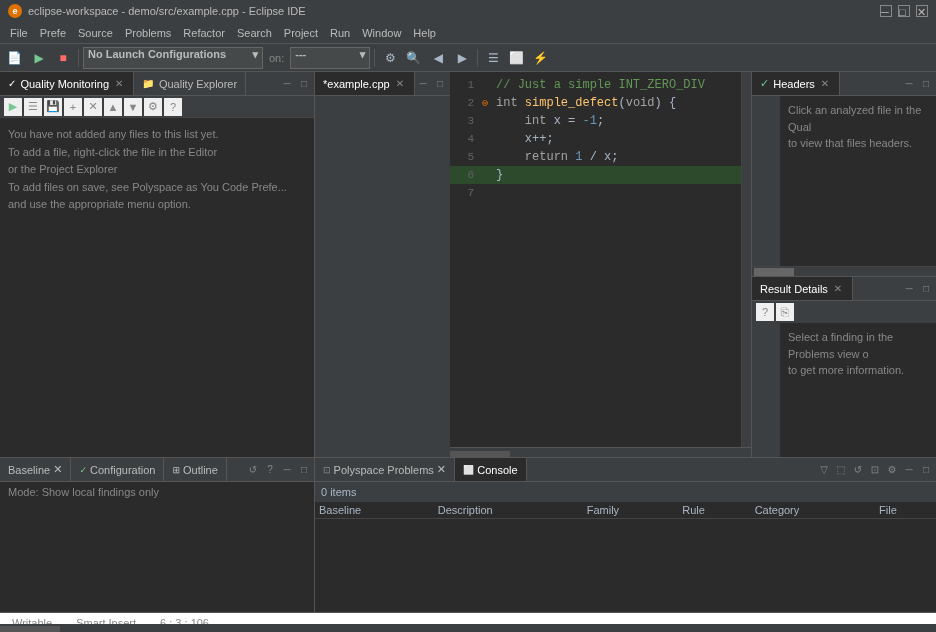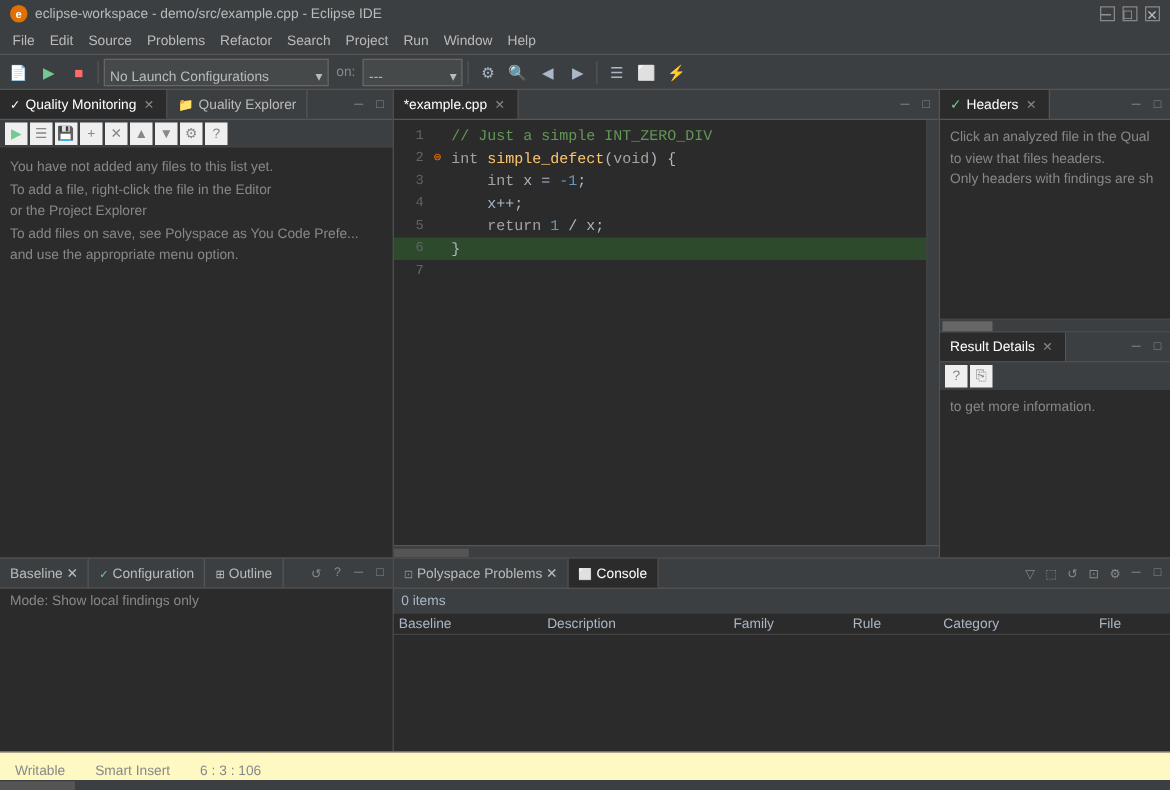--- a/index.html
+++ b/index.html
@@ -97,22 +97,23 @@
     .toolbar-sep { width: 1px; height: 18px; background: #555; margin: 0 2px; }
     .toolbar-dropdown {
       height: 22px;
       background: #45494a;
       border: 1px solid #666;
       color: #bbbbbb;
       font-size: 11px;
       padding: 0 4px;
       cursor: pointer;
       display: flex;
-      align-items: flex-end;
+      align-items: flex-start;
       gap: 2px;
+      font-weight: bold;
     }
     .launch-dropdown { width: 180px; }
     .on-label { color: #888; padding: 0 4px; }
     .addr-dropdown { width: 80px; }
 
     
     .main-area {
       display: flex;
       flex: 1;
       overflow: hidden;
@@ -209,21 +210,21 @@
       color: #888;
       line-height: 1.6;
       overflow-y: auto;
       background: #2b2b2b;
     }
 
     
     .center-panel {
       flex: 1;
       display: flex;
-      flex-direction: column;
+      flex-direction: row;
       overflow: hidden;
     }
 
     
     .editor-area {
       flex: 1;
       background: #2b2b2b;
       overflow: hidden;
       display: flex;
       flex-direction: column;
@@ -292,20 +293,21 @@
       flex-direction: column;
     }
     .panel-text-content {
       flex: 1;
       padding: 6px 8px;
       font-size: 11px;
       color: #888;
       background: #2b2b2b;
       line-height: 1.5;
       overflow: auto;
+      margin-left: 28px;
     }
 
     
     .bottom-area {
       height: 155px;
       display: flex;
       border-top: 1px solid #555;
       flex-shrink: 0;
     }
     .bottom-left {
@@ -335,25 +337,25 @@
     .problems-table th {
       color: #a9b7c6;
       text-align: left;
       padding: 2px 4px;
       border-bottom: 1px solid #444;
       font-weight: normal;
     }
 
     
     .status-bar {
-      background: #fef9c3;
+      background: #ffffff;
       color: #888;
       display: flex;
       align-items: center;
-      height: 31px;
+      height: 20px;
       padding: 0 8px;
       font-size: 11px;
       border-top: 1px solid #555;
       flex-shrink: 0;
       gap: 16px;
     }
     .status-item { padding: 0 4px; }
 
     
     .bottom-tab-bar {
@@ -436,21 +438,21 @@
   <span>eclipse-workspace - demo/src/example.cpp - Eclipse IDE</span>
   <div class="window-controls">
     <span class="win-btn">─</span>
     <span class="win-btn">□</span>
     <span class="win-btn">✕</span>
   </div>
 </div>
 
 <div class="menu-bar">
   <span class="menu-item">File</span>
-  <span class="menu-item">Edit</span>
+  <span class="menu-item">Prefe</span>
   <span class="menu-item">Source</span>
   <span class="menu-item">Problems</span>
   <span class="menu-item">Refactor</span>
   <span class="menu-item">Search</span>
   <span class="menu-item">Project</span>
   <span class="menu-item">Run</span>
   <span class="menu-item">Window</span>
   <span class="menu-item">Help</span>
 </div>
 
@@ -587,21 +589,20 @@
           <span class="close-x">✕</span>
         </div>
         <div class="tab-controls">
           <span class="tab-ctrl-btn">─</span>
           <span class="tab-ctrl-btn">□</span>
         </div>
       </div>
       <div class="panel-text-content">
         <p>Click an analyzed file in the Qual</p>
         <p>to view that files headers.</p>
-        <p>Only headers with findings are sh</p>
       </div>
       <div class="right-scrollbar">
         <div class="right-scrollbar-thumb"></div>
       </div>
     </div>
 
     <div class="right-panel-bottom">
       <div class="tab-bar">
         <div class="tab active">
           <span>Result Details</span>
@@ -610,20 +611,21 @@
         <div class="tab-controls">
           <span class="tab-ctrl-btn">─</span>
           <span class="tab-ctrl-btn">□</span>
         </div>
       </div>
       <div style="display:flex; align-items:center; height:22px; background:#3c3f41; padding:0 4px; gap:2px;">
         <button class="panel-btn">?</button>
         <button class="panel-btn">⎘</button>
       </div>
       <div class="panel-text-content">
+        <p>Select a finding in the Problems view o</p>
         <p>to get more information.</p>
       </div>
     </div>
   </div>
 
 </div>
 
 <div class="bottom-area">
 
   <div class="bottom-left">

